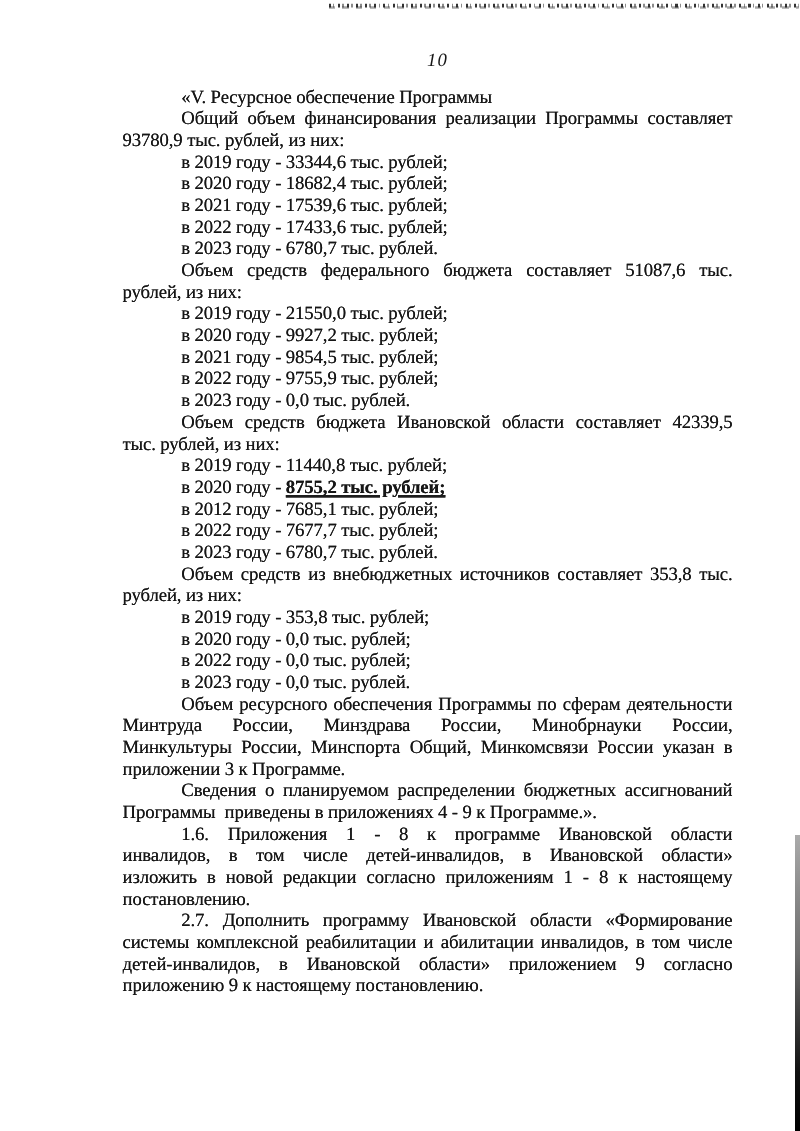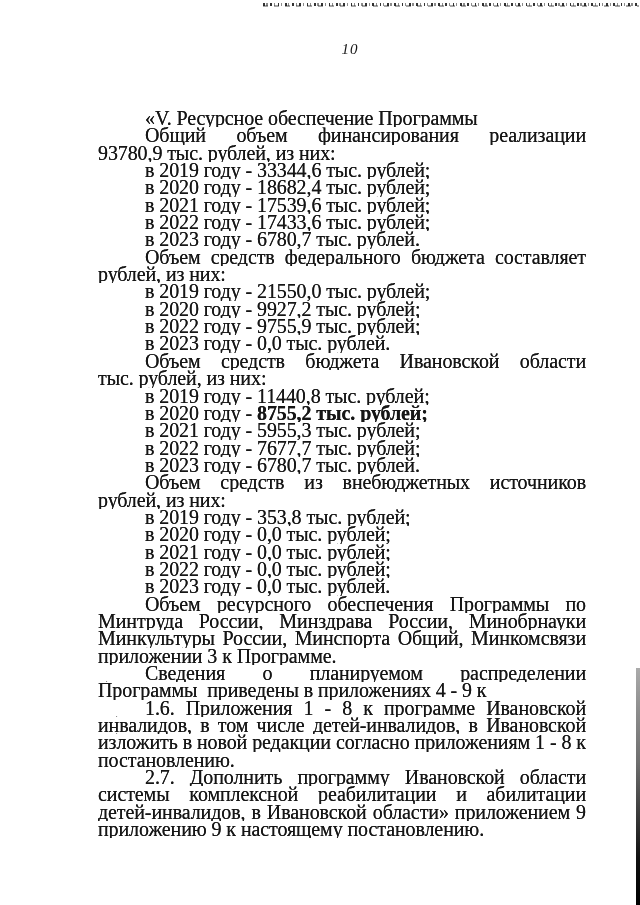--- a/index.html
+++ b/index.html
@@ -42,34 +42,34 @@
     text-align: center;
     text-indent: 60px;
     font-size: 15px;
     letter-spacing: 1px;
     font-style: italic;
   }
 
   .doc {
     position: absolute;
     left: 98px; top: 70px; width: 488px;
-    font-size: 20px;
+    font-size: 15px;
     line-height: 17.35px;
     letter-spacing: -0.1px;
     text-shadow: 0 0 0.35px rgba(0,0,0,0.85);
-    margin-top: 40px;
   }
 
   .ln { height: 17.35px; overflow: hidden; text-align: left; }
   .ln.j { text-align: justify; }
   .ln.j::after { content: ""; display: inline-block; width: 100%; height: 0; }
   .ln.ind { text-indent: 47px; }
 
   .mark {
     font-weight: bold;
+    text-decoration: underline;
     text-decoration-thickness: 1.6px;
     text-underline-offset: 1.5px;
     text-decoration-color: #1c1c1c;
   }
 </style>
 </head>
 <body>
 
 <div class="top-noise"></div>
 <div class="edge-line"></div>
@@ -82,34 +82,34 @@
     <div class="ln">93780,9 тыс. рублей, из них:</div>
     <div class="ln ind">в 2019 году - 33344,6 тыс. рублей;</div>
     <div class="ln ind">в 2020 году - 18682,4 тыс. рублей;</div>
     <div class="ln ind">в 2021 году - 17539,6 тыс. рублей;</div>
     <div class="ln ind">в 2022 году - 17433,6 тыс. рублей;</div>
     <div class="ln ind">в 2023 году - 6780,7 тыс. рублей.</div>
     <div class="ln j ind">Объем средств федерального бюджета составляет 51087,6 тыс.</div>
     <div class="ln">рублей, из них:</div>
     <div class="ln ind">в 2019 году - 21550,0 тыс. рублей;</div>
     <div class="ln ind">в 2020 году - 9927,2 тыс. рублей;</div>
+    <div class="ln ind">в 2021 году - 9854,5 тыс. рублей;</div>
     <div class="ln ind">в 2022 году - 9755,9 тыс. рублей;</div>
     <div class="ln ind">в 2023 году - 0,0 тыс. рублей.</div>
     <div class="ln j ind">Объем средств бюджета Ивановской области составляет 42339,5</div>
     <div class="ln">тыс. рублей, из них:</div>
     <div class="ln ind">в 2019 году - 11440,8 тыс. рублей;</div>
     <div class="ln ind"><span>в 2020 году - </span><span class="mark">8755,2 тыс. рублей;</span></div>
-    <div class="ln ind">в 2021 году - 5955,3 тыс. рублей;</div>
+    <div class="ln ind">в 2012 году - 7685,1 тыс. рублей;</div>
     <div class="ln ind">в 2022 году - 7677,7 тыс. рублей;</div>
     <div class="ln ind">в 2023 году - 6780,7 тыс. рублей.</div>
     <div class="ln j ind">Объем средств из внебюджетных источников составляет 353,8 тыс.</div>
     <div class="ln">рублей, из них:</div>
     <div class="ln ind">в 2019 году - 353,8 тыс. рублей;</div>
     <div class="ln ind">в 2020 году - 0,0 тыс. рублей;</div>
-    <div class="ln ind">в 2021 году - 0,0 тыс. рублей;</div>
     <div class="ln ind">в 2022 году - 0,0 тыс. рублей;</div>
     <div class="ln ind">в 2023 году - 0,0 тыс. рублей.</div>
     <div class="ln j ind">Объем ресурсного обеспечения Программы по сферам деятельности</div>
     <div class="ln j">Минтруда России, Минздрава России, Минобрнауки России,</div>
     <div class="ln j">Минкультуры России, Минспорта Общий, Минкомсвязи России указан в</div>
     <div class="ln">приложении 3 к Программе.</div>
     <div class="ln j ind">Сведения о планируемом распределении бюджетных ассигнований</div>
     <div class="ln">Программы&nbsp; приведены в приложениях 4 - 9 к Программе.».</div>
     <div class="ln j ind">1.6. Приложения 1 - 8 к программе Ивановской области</div>
     <div class="ln j">инвалидов, в том числе детей-инвалидов, в Ивановской области»</div>

